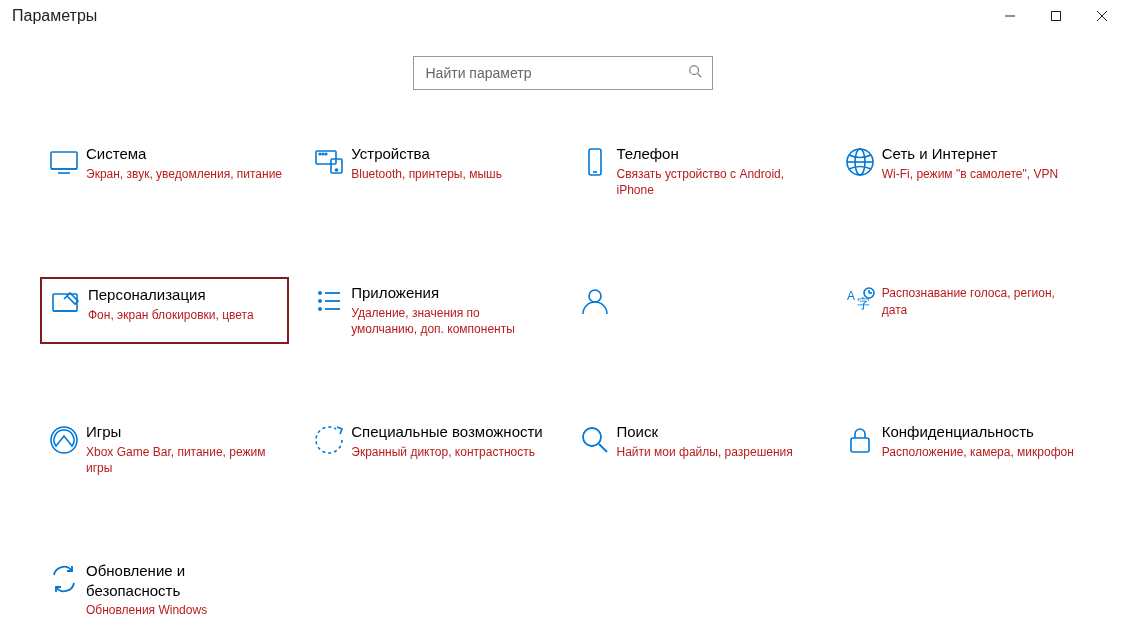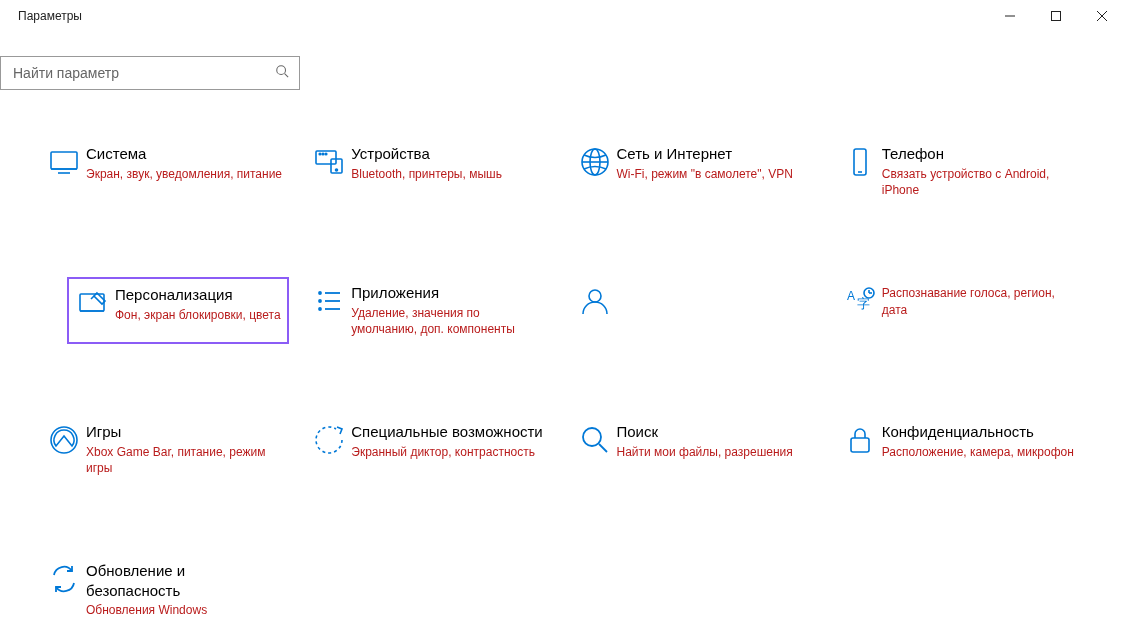--- a/index.html
+++ b/index.html
@@ -10,34 +10,35 @@
     color: #000;
     width: 1125px;
     height: 637px;
     overflow: hidden;
     position: relative;
   }
   .titlebar {
     height: 32px;
     display: flex;
     align-items: center;
-    padding-left: 18px;
-    font-size: 12px;
+    padding-left: 12px;
+    font-size: 16px;
     color: #222;
   }
   .titlebar-title { flex: 0 0 auto; }
   .titlebar-spacer { flex: 1 1 auto; }
   .winbtn {
     width: 46px; height: 32px;
     display: flex; align-items: center; justify-content: center;
     color: #222;
   }
   .winbtn svg { display: block; }
   .search-wrap {
     display: flex;
+    justify-content: center;
     margin-top: 24px;
   }
   .search-box {
     width: 300px;
     height: 34px;
     border: 1px solid #999;
     background: #fff;
     display: flex;
     align-items: center;
     padding: 0 10px;
@@ -84,22 +85,21 @@
     color: #000;
     line-height: 1.3;
   }
   .tile-desc {
     font-size: 12px;
     color: #b91c1c;
     line-height: 1.4;
     margin-top: 2px;
   }
   .highlight {
-    border: 2px solid #8b5cf6;
-    margin-left: 27px;
+    border: 2px solid #7f1d1d;
   }
 </style>
 </head>
 <body>
 
 <div class="titlebar">
   <span class="titlebar-title">Параметры</span>
   <span class="titlebar-spacer"></span>
   <div class="winbtn">
     <svg width="10" height="10" viewBox="0 0 10 10">
@@ -160,43 +160,43 @@
     </span>
     <div class="tile-text">
       <div class="tile-title">Устройства</div>
       <div class="tile-desc">Bluetooth, принтеры, мышь</div>
     </div>
   </div>
 
   <div class="tile">
     <span class="tile-icon">
       <svg viewBox="0 0 32 32" fill="none" stroke="currentColor" stroke-width="1.6">
+          <rect x="10" y="3" width="12" height="26" rx="2"></rect>
+          <line x1="14" y1="26" x2="18" y2="26"></line>
+        </svg>
+    </span>
+    <div class="tile-text">
+      <div class="tile-title">Телефон</div>
+      <div class="tile-desc">Связать устройство с Android, iPhone</div>
+    </div>
+  </div>
+
+  <div class="tile">
+    <span class="tile-icon">
+      <svg viewBox="0 0 32 32" fill="none" stroke="currentColor" stroke-width="1.6">
           <circle cx="16" cy="16" r="13"></circle>
           <ellipse cx="16" cy="16" rx="5" ry="13"></ellipse>
           <line x1="3" y1="16" x2="29" y2="16"></line>
           <path d="M5 9 Q16 14 27 9"></path>
           <path d="M5 23 Q16 18 27 23"></path>
         </svg>
     </span>
     <div class="tile-text">
       <div class="tile-title">Сеть и Интернет</div>
       <div class="tile-desc">Wi-Fi, режим "в самолете", VPN</div>
-    </div>
-  </div>
-
-  <div class="tile">
-    <span class="tile-icon">
-      <svg viewBox="0 0 32 32" fill="none" stroke="currentColor" stroke-width="1.6">
-          <rect x="10" y="3" width="12" height="26" rx="2"></rect>
-          <line x1="14" y1="26" x2="18" y2="26"></line>
-        </svg>
-    </span>
-    <div class="tile-text">
-      <div class="tile-title">Телефон</div>
-      <div class="tile-desc">Связать устройство с Android, iPhone</div>
     </div>
   </div>
 
   <div class="tile highlight">
     <span class="tile-icon">
       <svg viewBox="0 0 32 32" fill="none" stroke="currentColor" stroke-width="1.6">
           <rect x="3" y="7" width="24" height="17" rx="1"></rect>
           <line x1="3" y1="24" x2="27" y2="24"></line>
           <path d="M20 6 l8 8 l-3 3 l-8 -8 z"></path>
           <path d="M17 9 l-3 3"></path>

